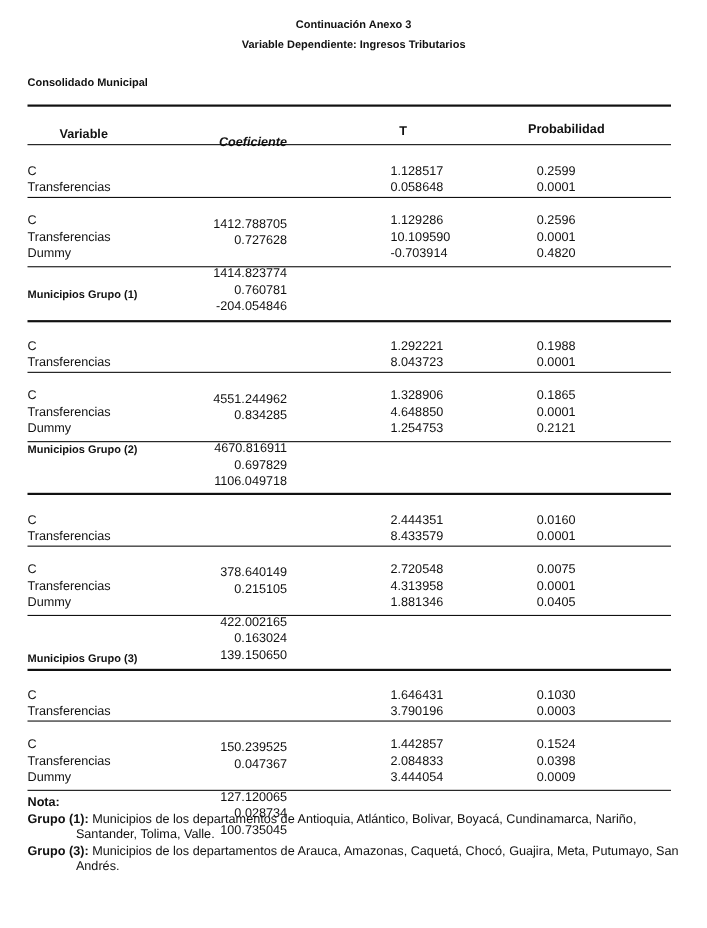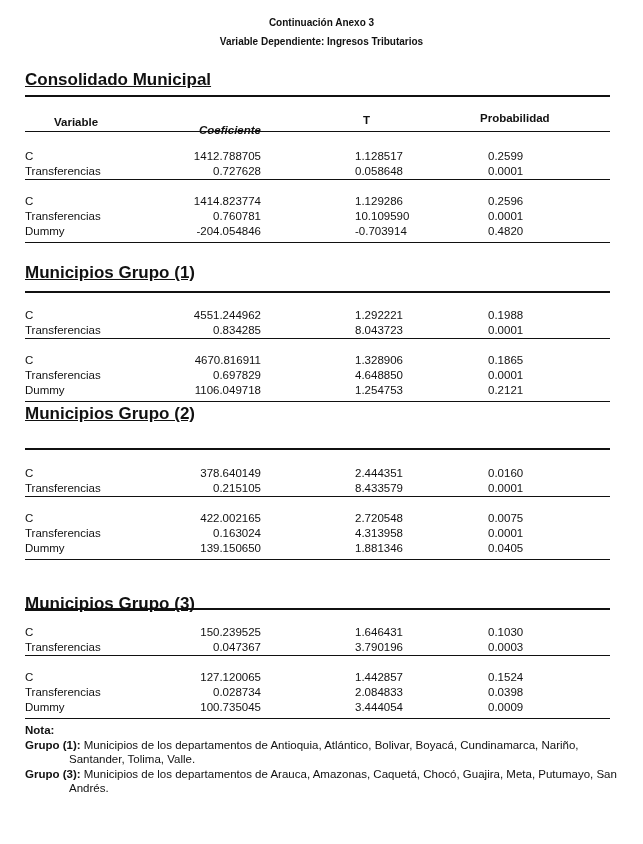--- a/index.html
+++ b/index.html
@@ -2,28 +2,28 @@
 <html><head>
   <meta charset="utf-8">
   <style>
     html, body { margin: 0; padding: 0; background: #ffffff; }
     body { width: 643px; height: 844px; position: relative; overflow: hidden;
       font-family: "Liberation Sans", sans-serif; color: #111; }
     .title { position: absolute; left: 0; width: 643px; text-align: center;
       font-weight: bold; font-size: 10px; line-height: 18px; }
     .t1 { top: 14px; }
     .t2 { top: 33px; }
-    .section-title { position: absolute; left: 25px; font-weight: bold; font-size: 17px; text-decoration: underline; }
+    .section-title { position: absolute; left: 25px; font-weight: bold; font-size: 10px; }
     .rule { position: absolute; left: 25px; width: 585px; height: 0; border-top: 2px solid #111; }
     .rule.thin { border-top-width: 1.5px; }
     .hdr { position: absolute; font-weight: bold; font-size: 11.5px; }
     .row { position: absolute; left: 25px; width: 585px; height: 13px; font-size: 11.5px; line-height: 13px; }
     .row span { position: absolute; top: 0; }
     .c-var { left: 0; }
-    .c-coef { right: 349px; text-align: left; }
+    .c-coef { right: 349px; text-align: left; margin-top: 48px; }
     .c-t { left: 330px; }
     .c-p { left: 463px; }
     .notes { position: absolute; left: 25px; top: 723px; width: 600px; font-size: 11.5px; line-height: 14.5px; }
     .notes .nota { font-weight: bold; }
     .notes .g { text-indent: -44px; padding-left: 44px; }
     .notes b { font-weight: bold; }
   </style>
 </head>
 <body>
 

